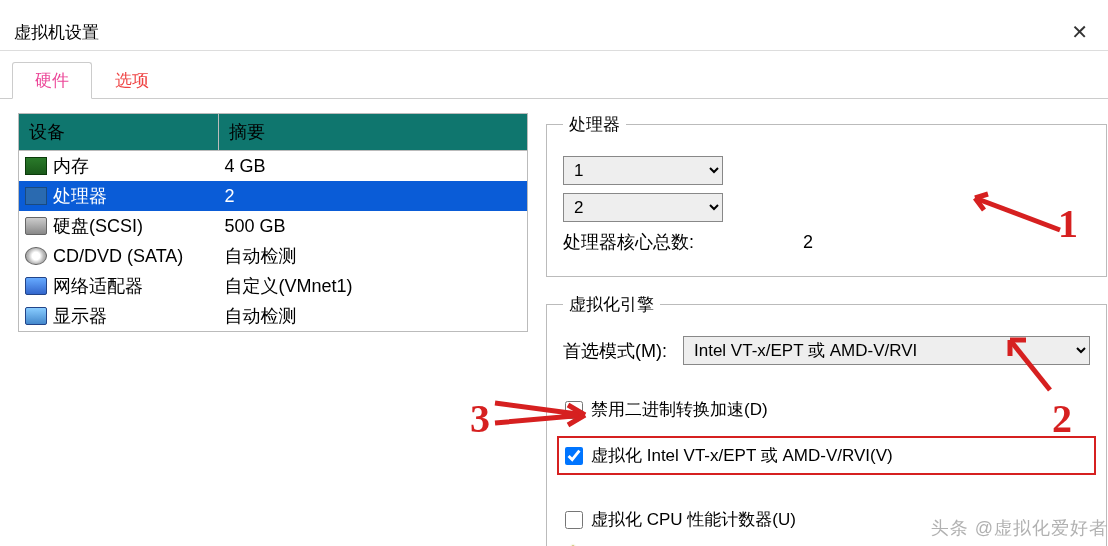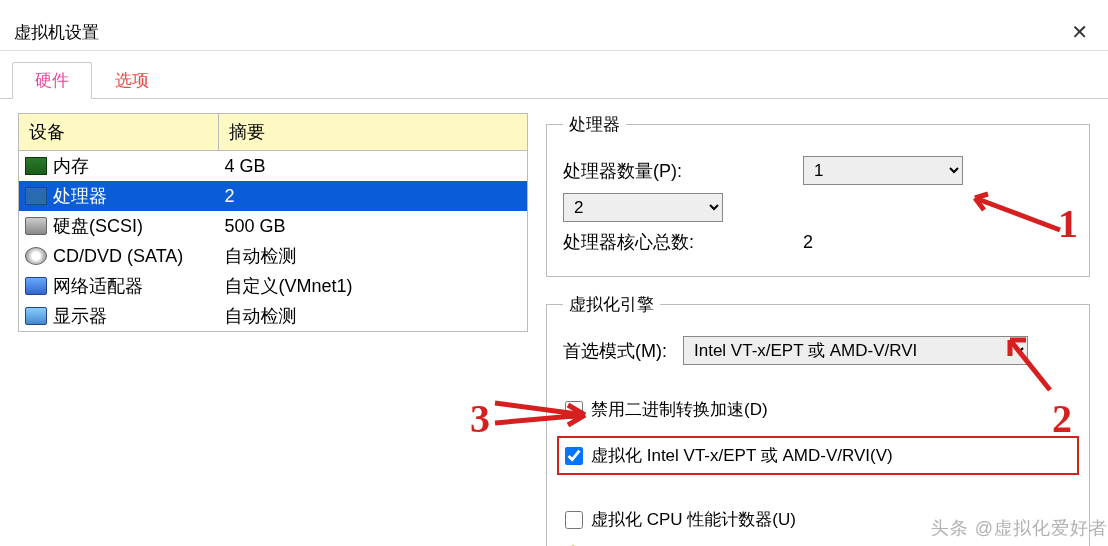--- a/index.html
+++ b/index.html
@@ -62,21 +62,21 @@
       border: 1px solid #bbb;
       width: 100%;
       border-collapse: collapse;
       font-size: 18px;
     }
     .device-table th {
       text-align: left;
       font-weight: normal;
       padding: 6px 10px;
       border-bottom: 1px solid #bbb;
-      background: #fef9c3;
+      background: #0f766e;
     }
     .device-table th:first-child { width: 200px; border-right: 1px solid #bbb; }
     .device-table td {
       padding: 3px 6px;
       vertical-align: middle;
     }
     .device-table tr.selected td {
       background: #0a5cd7;
       color: #fff;
     }
@@ -118,21 +118,21 @@
     .row-label { flex: 0 0 230px; }
     .row-value { flex: 0 0 160px; }
     select {
       font-size: 17px;
       padding: 3px 6px;
       border: 1px solid #888;
       background: #eee;
       width: 150px;
       font-family: inherit;
     }
-    select.wide { width: 345px; }
+    select.wide { width: 407px; }
     .checks { margin-top: 6px; }
     .check-row {
       display: flex;
       align-items: center;
       gap: 8px;
       padding: 5px 2px;
       font-size: 17px;
       margin-top: 28px;
     }
     .check-row.highlighted {
@@ -229,21 +229,20 @@
             <td>自动检测</td>
           </tr>
         </tbody>
     </table>
   </div>
 
   <div class="right">
     <fieldset>
       <legend>处理器</legend>
       <div class="row">
-        <span class="row-label">处理器数量(P):</span>
         <select class="row-value">
           <option>1</option>
         </select>
       </div>
       <div class="row">
         <select class="row-value">
           <option>2</option>
         </select>
       </div>
       <div class="row">

